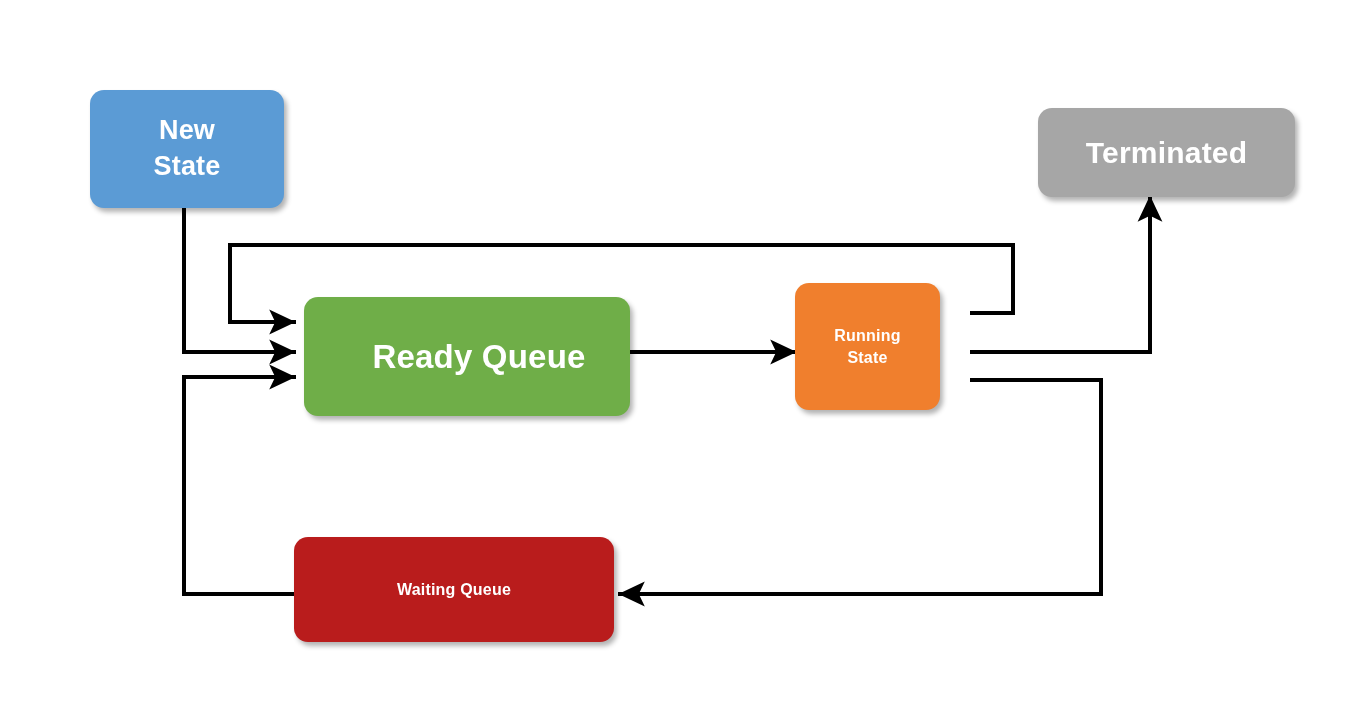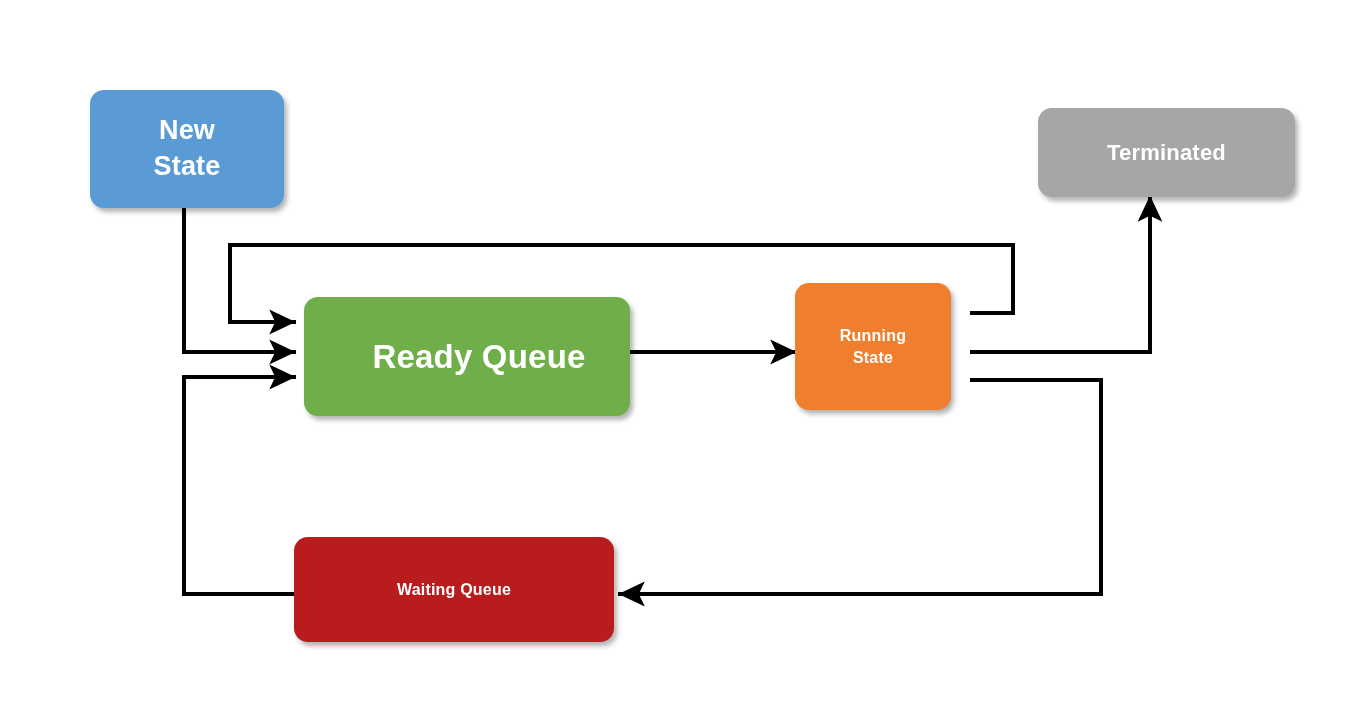--- a/index.html
+++ b/index.html
@@ -35,21 +35,21 @@
     color: #ffffff;
     font-weight: bold;
     line-height: 1.32;
     letter-spacing: 0.2px;
     box-shadow: 3px 4px 5px rgba(0,0,0,0.30);
     z-index: 3;
     padding: 0 8px;
     white-space: pre-line;
   }
   #node-new-state   { left: 90px;   top: 90px;  width: 178px; height: 118px; font-size: 27px; }
-  #node-terminated  { left: 1038px; top: 108px; width: 257px; height: 89px;  font-size: 22px; }
+  #node-terminated  { left: 1038px; top: 108px; width: 257px; height: 89px;  font-size: 30px; }
   #node-ready-queue { left: 294px;  top: 297px; width: 326px; height: 107px; font-size: 33px; }
 </style>
 </head>
 <body>
 
 <div id="diagram-canvas" style="width: 1371px; height: 723px; background: rgb(255, 255, 255);">
 
   <svg id="connector-layer" viewBox="0 0 1371 723" xmlns="http://www.w3.org/2000/svg">
     <defs>
       <marker id="arrow-head" markerWidth="7" markerHeight="7" refX="6.2" refY="3.5" orient="auto" markerUnits="strokeWidth">
@@ -66,18 +66,18 @@
       </g>
   </svg>
 
   <div class="node" id="node-new-state" style="left: 90px; top: 90px; width: 194px; height: 118px; background: rgb(91, 155, 213); color: rgb(255, 255, 255);">New
 State</div>
 
   <div class="node" id="node-terminated" style="left: 1038px; top: 108px; width: 257px; height: 89px; background: rgb(166, 166, 166); color: rgb(255, 255, 255);">Terminated</div>
 
   <div class="node" id="node-ready-queue" style="left: 304px; top: 297px; width: 326px; height: 119px; background: rgb(111, 174, 72); color: rgb(255, 255, 255); padding-left: 32px;">Ready Queue</div>
 
-  <div class="node" id="node-running-state" style="left: 795px; top: 283px; width: 156px; height: 127px; background: rgb(240, 127, 45); color: rgb(255, 255, 255);">Running
+  <div class="node" id="node-running-state" style="left: 795px; top: 283px; width: 145px; height: 127px; background: rgb(240, 127, 45); color: rgb(255, 255, 255);">Running
 State</div>
 
   <div class="node" id="node-waiting-queue" style="left: 294px; top: 537px; width: 320px; height: 105px; background: #b91c1c; color: rgb(255, 255, 255);">Waiting Queue</div>
 
 </div>
 
 </body></html>

